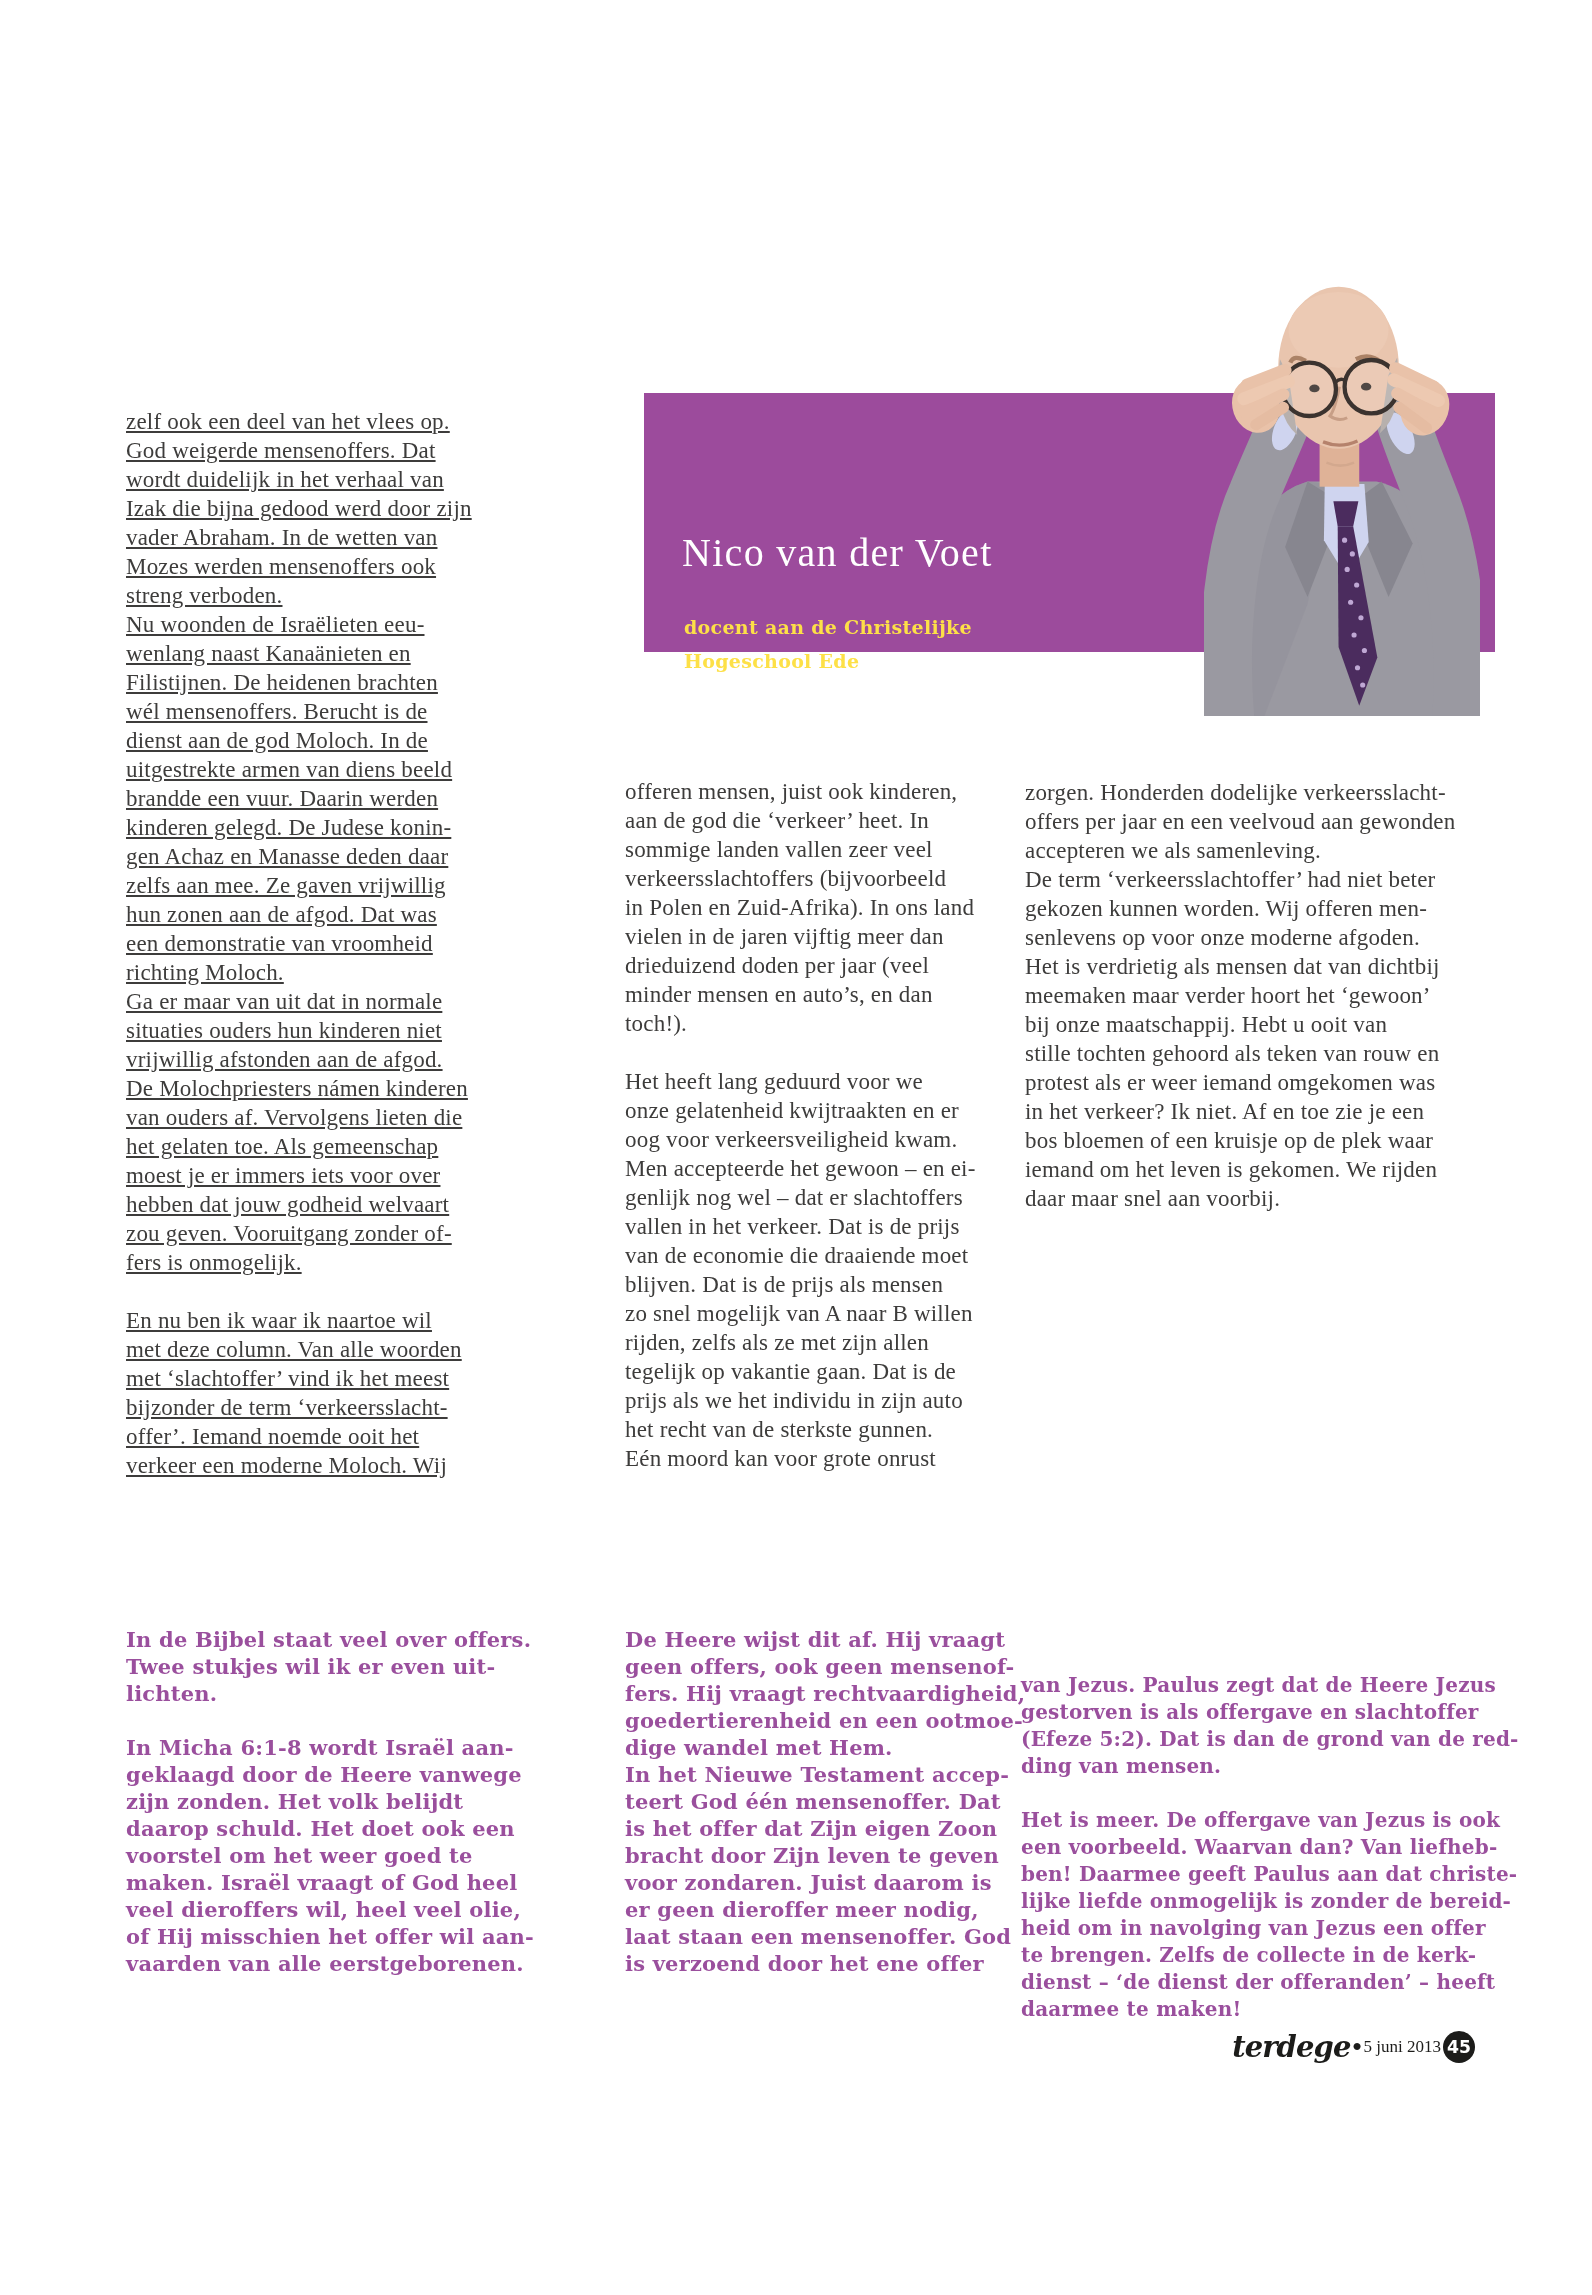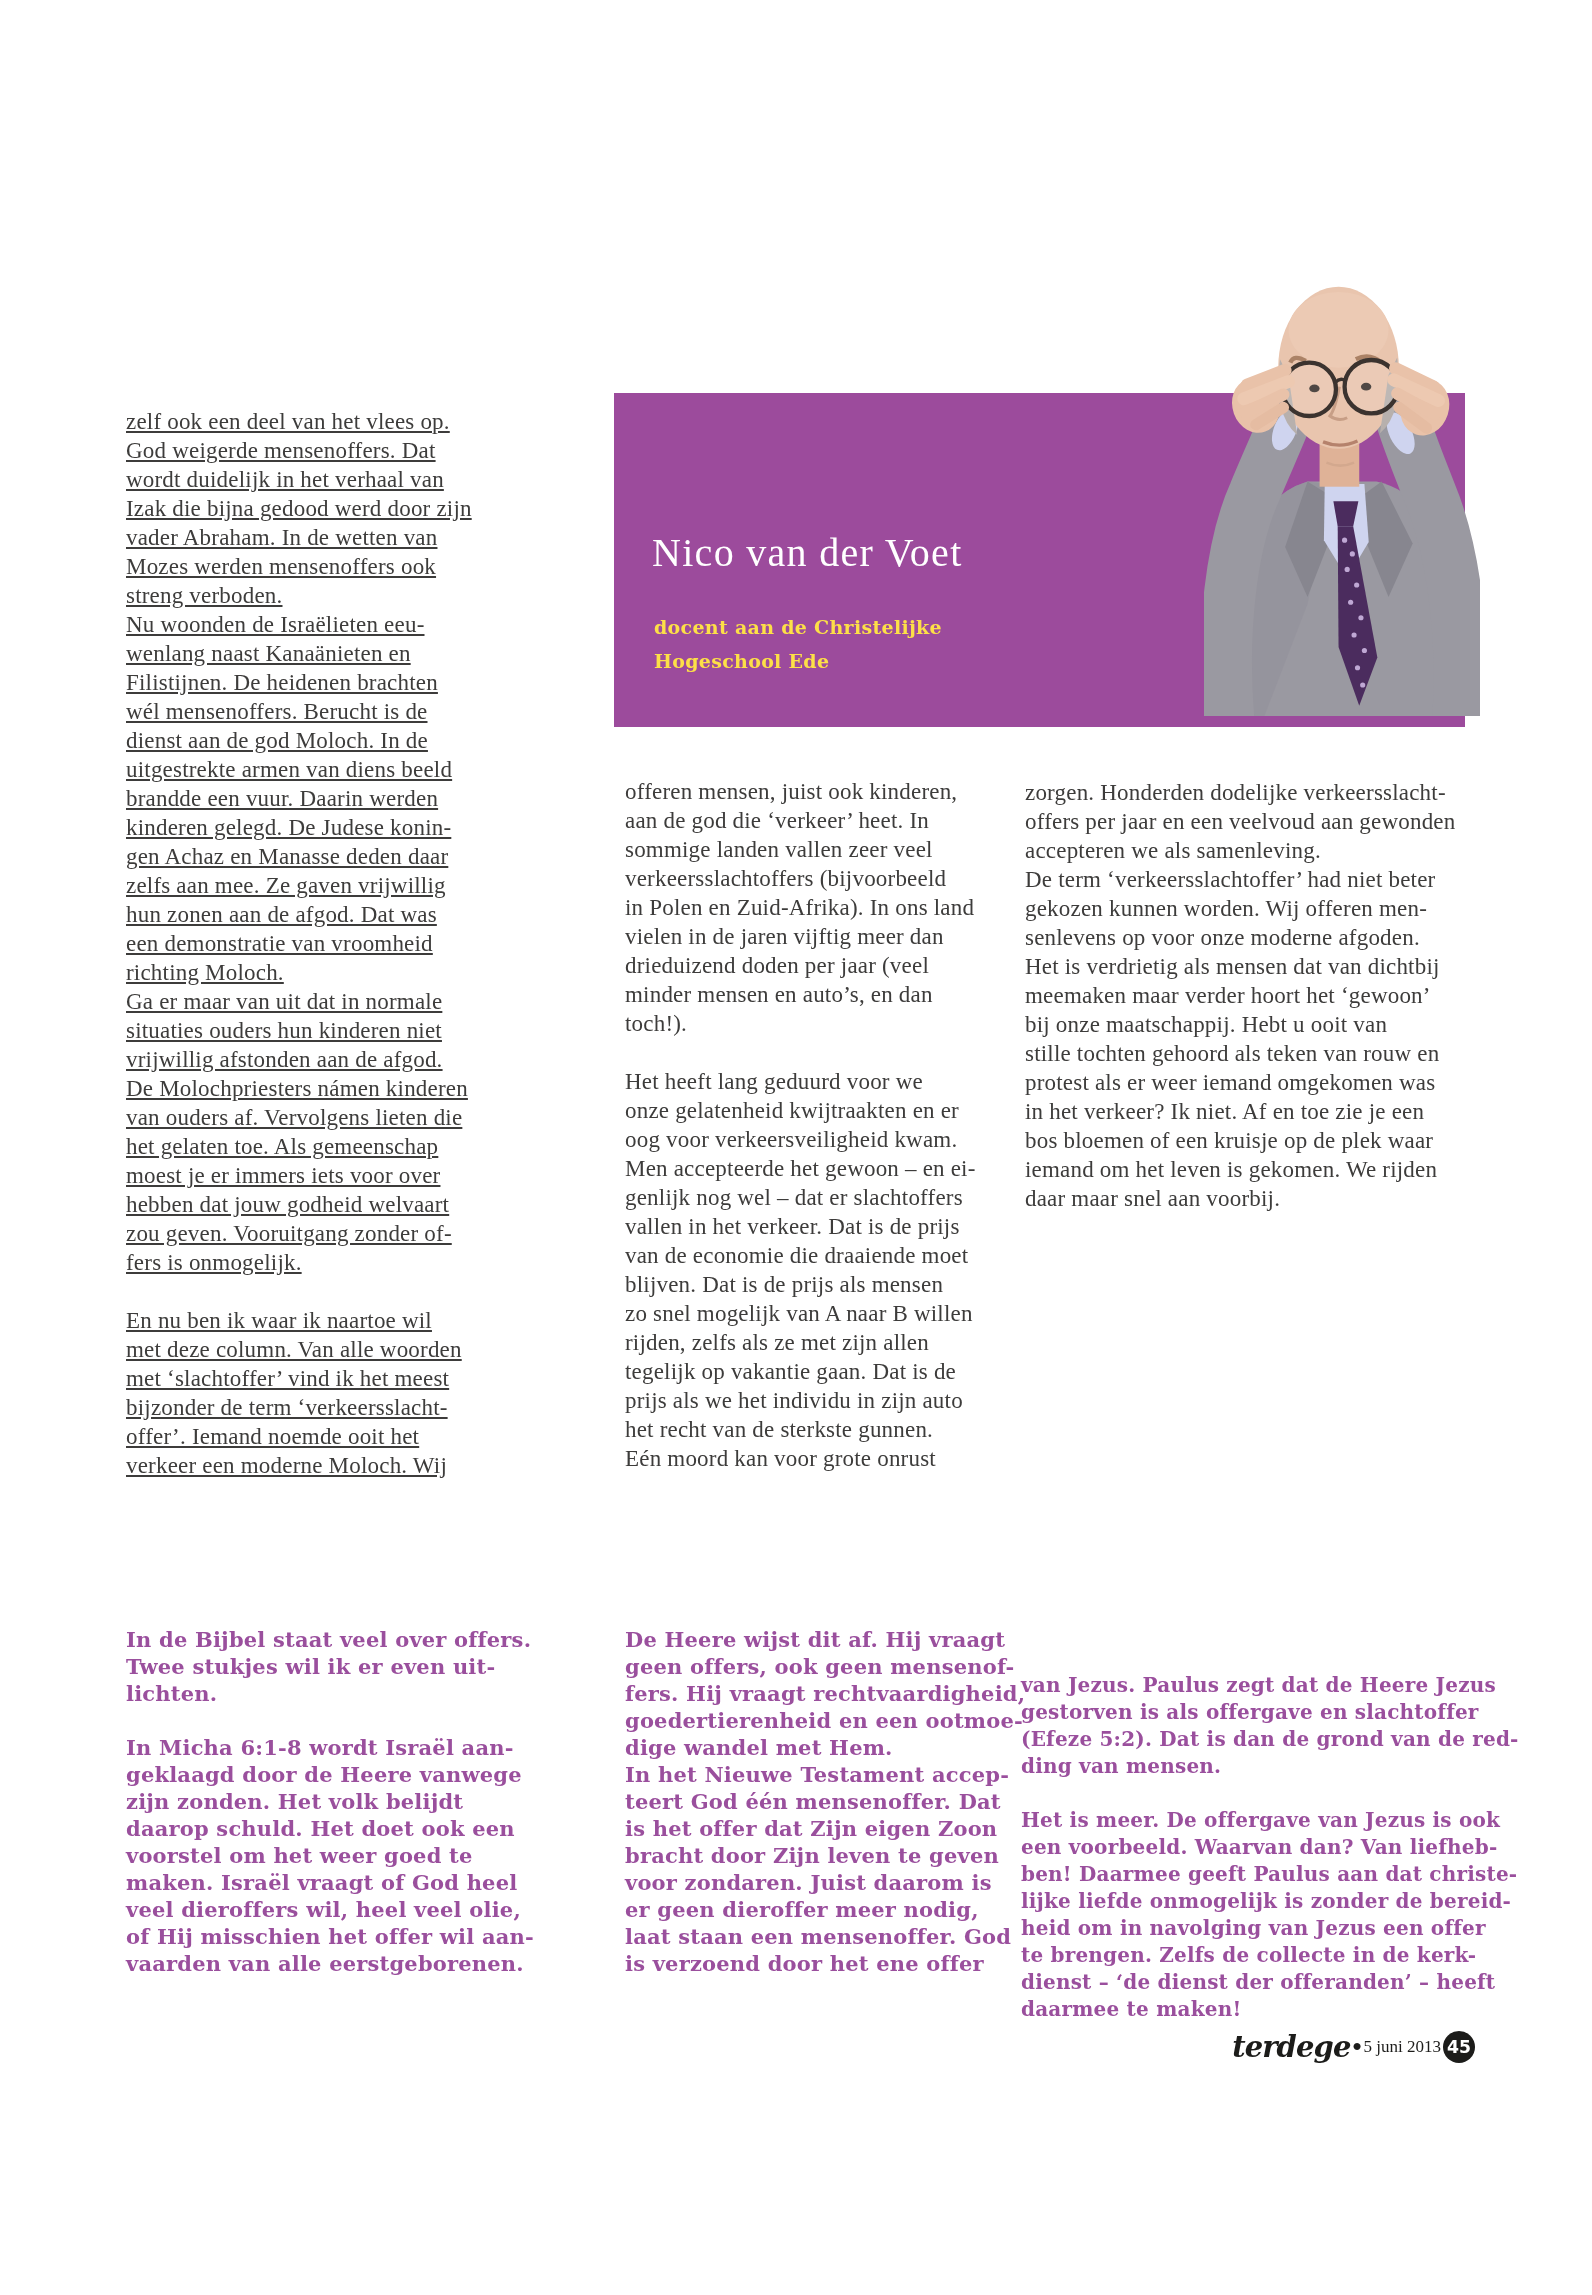--- a/index.html
+++ b/index.html
@@ -12,21 +12,21 @@
   .page{position:absolute;inset:0;background:var(--paper);}
 
   
   .body-col{position:absolute;white-space:pre;color:var(--body);
             font-size:23px;line-height:29px;letter-spacing:0.2px;}
   #col-left{left:126px;top:407px;text-decoration:underline;}
   #col-mid{left:625px;top:777px;}
   #col-right{left:1025px;top:778px;}
 
   
-  .banner{position:absolute;left:614px;top:393px;width:851px;height:334px;
+  .banner{position:absolute;left:644px;top:393px;width:851px;height:259px;
           background:var(--banner);}
   .banner-name{position:absolute;left:38px;top:138px;color:#fff;
                font-family:"Liberation Serif", serif;font-weight:400;
                font-size:40px;line-height:43px;letter-spacing:1.3px;}
   .banner-role{position:absolute;left:40px;top:217px;color:#fde047;white-space:pre;
                font-family:"DejaVu Serif", serif;font-weight:700;
                font-size:19px;line-height:34px;letter-spacing:0.3px;}
   .photo{position:absolute;left:1204px;top:285px;width:276px;height:431px;}
 
   

